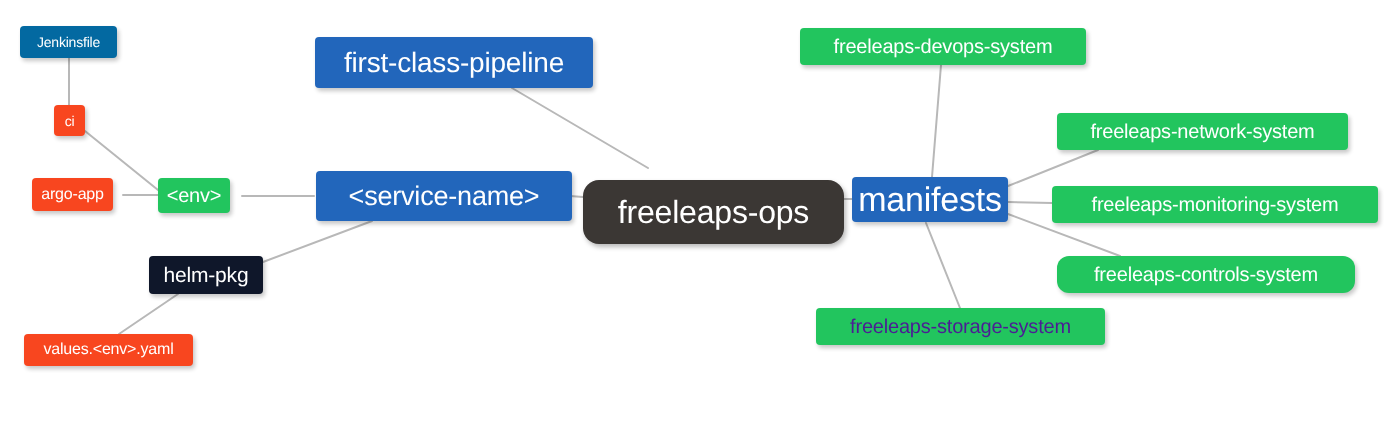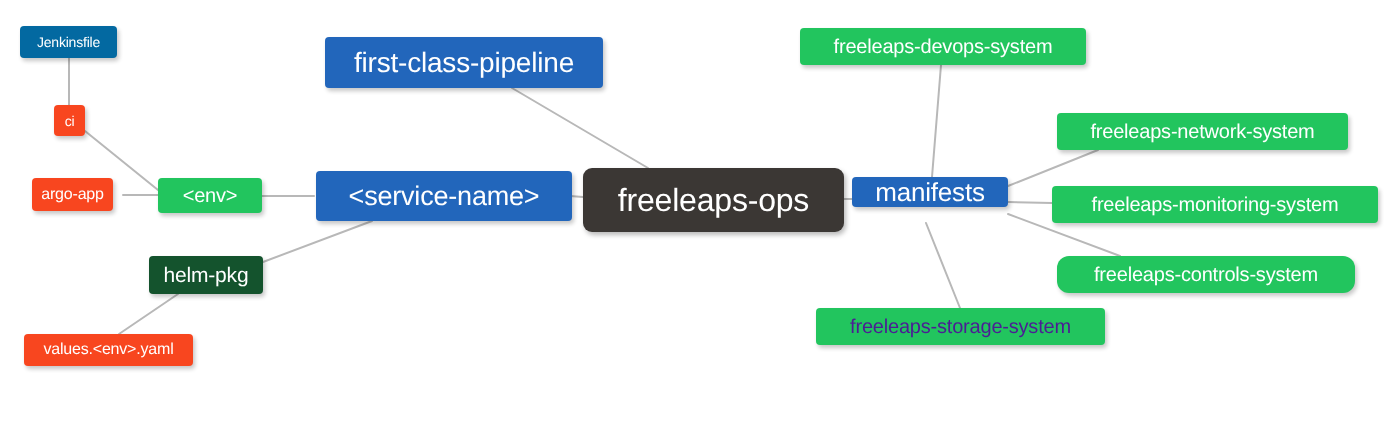--- a/index.html
+++ b/index.html
@@ -35,22 +35,23 @@
     border-radius: 4px;
     color: #ffffff;
     white-space: nowrap;
     line-height: 1;
     box-shadow: 2px 3px 4px rgba(0,0,0,0.22);
     letter-spacing: -0.2px;
     text-rendering: geometricPrecision;
     padding: 0 10px;
   }
   .node.root {
-    border-radius: 9px;
+    border-radius: 16px;
     box-shadow: 2px 3px 5px rgba(0,0,0,0.28);
+    margin-top: 12px;
   }
 </style>
 </head>
 <body>
 
 <div id="canvas">
   <svg id="edges" viewBox="0 0 1390 421" width="1390" height="421">
       <line x1="69" y1="58" x2="69" y2="105" stroke="#b8b8b8" stroke-width="2" stroke-linecap="round"></line>
       <line x1="85" y1="131" x2="158" y2="190" stroke="#b8b8b8" stroke-width="2" stroke-linecap="round"></line>
       <line x1="123" y1="195" x2="158" y2="195" stroke="#b8b8b8" stroke-width="2" stroke-linecap="round"></line>
@@ -63,26 +64,26 @@
       <line x1="941" y1="65" x2="932" y2="177" stroke="#b8b8b8" stroke-width="2" stroke-linecap="round"></line>
       <line x1="1008" y1="186" x2="1098" y2="150" stroke="#b8b8b8" stroke-width="2" stroke-linecap="round"></line>
       <line x1="1008" y1="202" x2="1052" y2="203" stroke="#b8b8b8" stroke-width="2" stroke-linecap="round"></line>
       <line x1="1008" y1="214" x2="1120" y2="256" stroke="#b8b8b8" stroke-width="2" stroke-linecap="round"></line>
       <line x1="926" y1="223" x2="960" y2="308" stroke="#b8b8b8" stroke-width="2" stroke-linecap="round"></line>
     </svg>
   <div id="nodes">
       <div class="node" style="left: 20px; top: 26px; width: 97px; height: 32px; background: #0369a1; font-size: 14px; color: rgb(255, 255, 255);">Jenkinsfile</div>
       <div class="node" style="left: 54px; top: 105px; width: 31px; height: 31px; background: rgb(248, 70, 31); font-size: 14px; color: rgb(255, 255, 255);">ci</div>
       <div class="node" style="left: 32px; top: 178px; width: 81px; height: 33px; background: rgb(248, 70, 31); font-size: 16px; color: rgb(255, 255, 255);">argo-app</div>
-      <div class="node" style="left: 158px; top: 178px; width: 104px; height: 35px; background: rgb(34, 197, 94); font-size: 20px; color: rgb(255, 255, 255);">&lt;env&gt;</div>
-      <div class="node" style="left: 149px; top: 256px; width: 114px; height: 38px; background: #14532d; font-size: 21px; color: rgb(255, 255, 255);">helm-pkg</div>
+      <div class="node" style="left: 158px; top: 178px; width: 72px; height: 35px; background: rgb(34, 197, 94); font-size: 20px; color: rgb(255, 255, 255);">&lt;env&gt;</div>
+      <div class="node" style="left: 149px; top: 256px; width: 114px; height: 38px; background: #0f172a; font-size: 21px; color: rgb(255, 255, 255);">helm-pkg</div>
       <div class="node" style="left: 24px; top: 334px; width: 169px; height: 32px; background: rgb(248, 70, 31); font-size: 16px; color: rgb(255, 255, 255);">values.&lt;env&gt;.yaml</div>
-      <div class="node" style="left: 325px; top: 37px; width: 278px; height: 51px; background: rgb(34, 102, 187); font-size: 28px; color: rgb(255, 255, 255);">first-class-pipeline</div>
+      <div class="node" style="left: 315px; top: 37px; width: 278px; height: 51px; background: rgb(34, 102, 187); font-size: 28px; color: rgb(255, 255, 255);">first-class-pipeline</div>
       <div class="node" style="left: 316px; top: 171px; width: 256px; height: 50px; background: rgb(34, 102, 187); font-size: 27px; color: rgb(255, 255, 255);">&lt;service-name&gt;</div>
       <div class="node root" style="left: 583px; top: 168px; width: 261px; height: 64px; background: rgb(59, 55, 52); font-size: 32px; color: rgb(255, 255, 255);">freeleaps-ops</div>
-      <div class="node" style="left: 852px; top: 177px; width: 156px; height: 30px; background: rgb(34, 102, 187); font-size: 26px; color: rgb(255, 255, 255);">manifests</div>
+      <div class="node" style="left: 852px; top: 177px; width: 156px; height: 45px; background: rgb(34, 102, 187); font-size: 34px; color: rgb(255, 255, 255);">manifests</div>
       <div class="node" style="left: 800px; top: 28px; width: 286px; height: 37px; background: rgb(34, 197, 94); font-size: 20px; color: rgb(255, 255, 255);">freeleaps-devops-system</div>
       <div class="node" style="left: 1057px; top: 113px; width: 291px; height: 37px; background: rgb(34, 197, 94); font-size: 20px; color: rgb(255, 255, 255);">freeleaps-network-system</div>
       <div class="node" style="left: 1052px; top: 186px; width: 326px; height: 37px; background: rgb(34, 197, 94); font-size: 20px; color: rgb(255, 255, 255);">freeleaps-monitoring-system</div>
       <div class="node" style="left: 1057px; top: 256px; width: 298px; height: 37px; background: rgb(34, 197, 94); font-size: 20px; color: rgb(255, 255, 255); border-radius: 12px;">freeleaps-controls-system</div>
       <div class="node" style="left: 816px; top: 308px; width: 289px; height: 37px; background: rgb(34, 197, 94); font-size: 20px; color: #4c1d95;">freeleaps-storage-system</div>
     </div>
 </div>
 
 </body></html>

